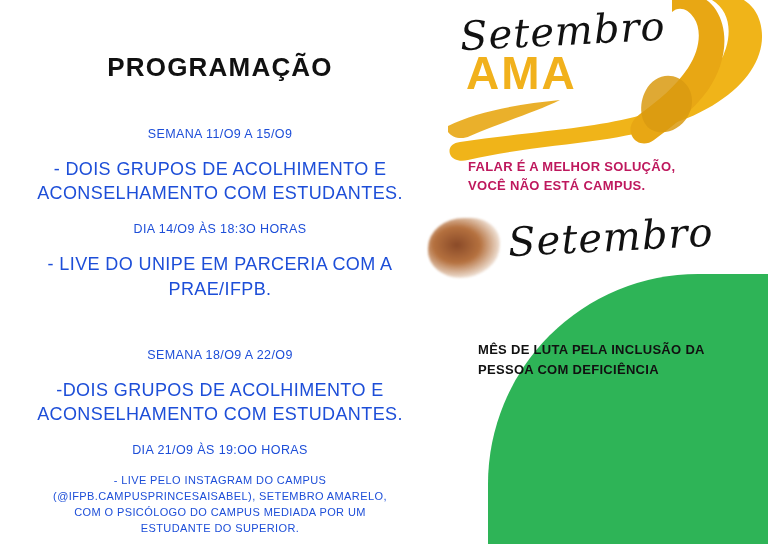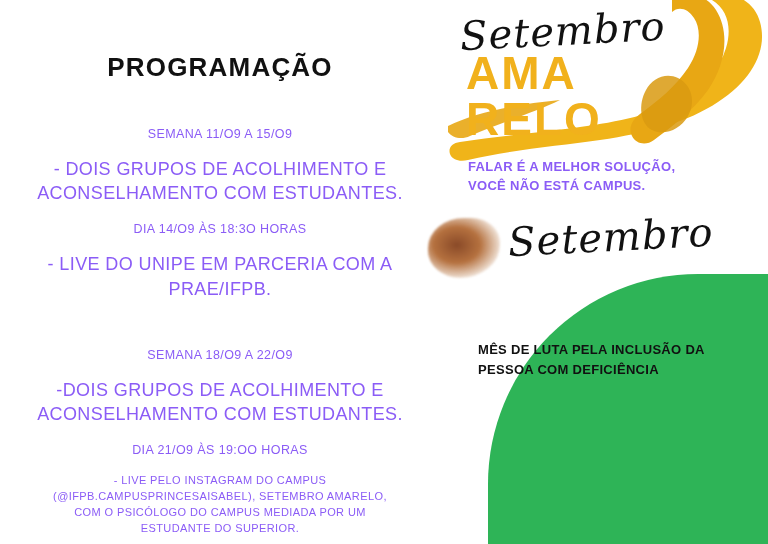--- a/index.html
+++ b/index.html
@@ -39,21 +39,21 @@
     color: #111111;
   }
   .prog-list {
     position: absolute;
     left: 18px;
     top: 110px;
     width: 404px;
   }
   .prog-line {
     text-align: center;
-    color: #8b5cf6;
+    color: #1d4ed8;
     line-height: 1.35;
     letter-spacing: 0.4px;
   }
   .l-head {
     font-size: 12.5px;
     margin-top: 16px;
     margin-bottom: 14px;
   }
   .l-body {
     font-size: 18px;
@@ -141,21 +141,21 @@
     line-height: 0.92;
     z-index: 4;
   }
   .tagline-1 {
     position: absolute;
     left: 28px;
     top: 158px;
     width: 280px;
     font-size: 13px;
     font-weight: bold;
-    color: #8b5cf6;
+    color: #be185d;
     line-height: 1.45;
     letter-spacing: 0.3px;
     z-index: 6;
   }
 
   
   .setembro-script-2 {
     position: absolute;
     left: 68px;
     top: 214px;
@@ -223,21 +223,20 @@
         <path d="M232 6 C246 -4 266 0 276 16 C290 38 286 70 268 96 C252 118 230 134 214 146 C206 152 196 150 192 142 C188 134 192 126 200 120 C218 107 236 92 248 74 C260 56 262 36 254 24 C248 14 238 12 232 18 Z" fill="#e8a714"></path>
 
         <path d="M206 96 C212 84 226 78 238 84 C252 91 256 108 248 122 C240 136 224 142 212 136 C200 130 198 110 206 96 Z" fill="#d99a10" opacity="0.85"></path>
 
         <path d="M8 132 C36 118 78 110 120 106 C96 118 62 128 30 142 C22 146 12 144 8 138 Z" fill="#e8a714" opacity="0.9"></path>
       </svg>
     </div>
 
     <div class="setembro-script-1">Setembro</div>
     <div class="amarelo-1">AMA</div>
-    <div class="amarelo-2">RELO</div>
     <div class="tagline-1">
       <div>FALAR É A MELHOR SOLUÇÃO,</div>
       <div>VOCÊ NÃO ESTÁ CAMPUS.</div>
     </div>
 
     <div class="smudge"></div>
 
     <div class="setembro-script-2">Setembro</div>
     <div class="tagline-2">
       <div>MÊS DE LUTA PELA INCLUSÃO DA</div>

